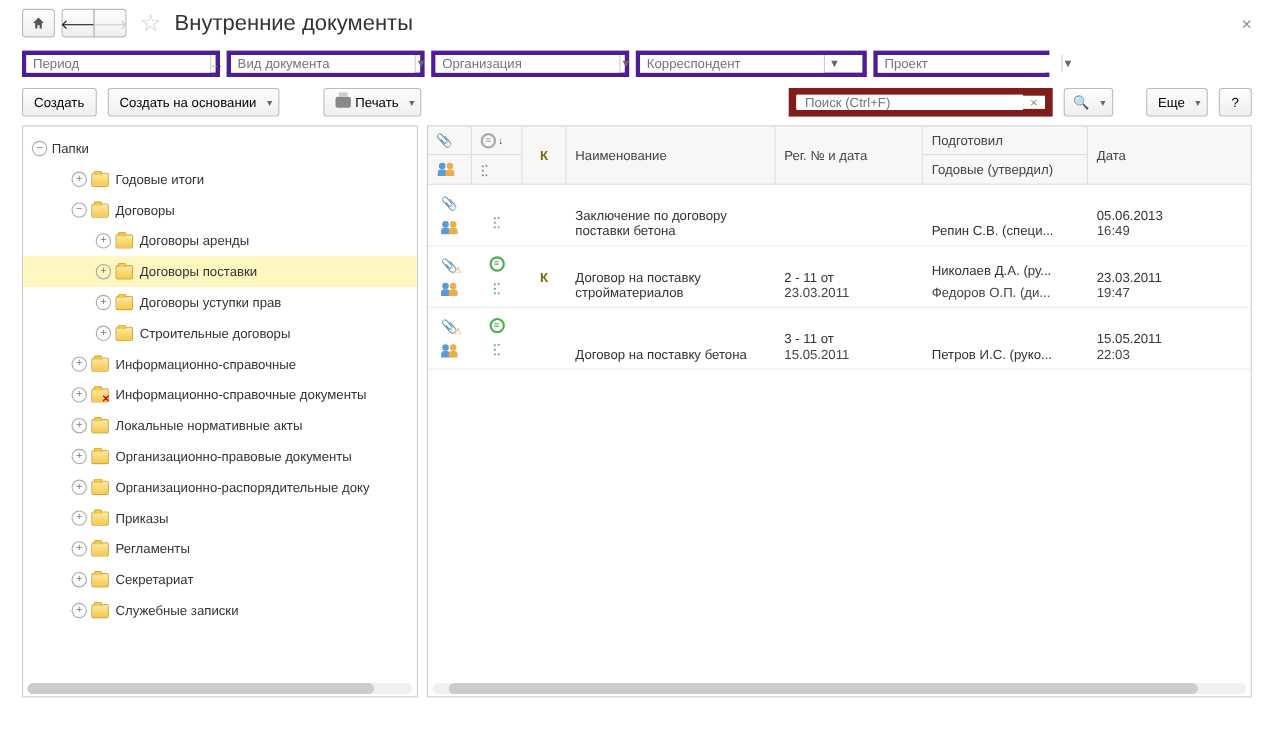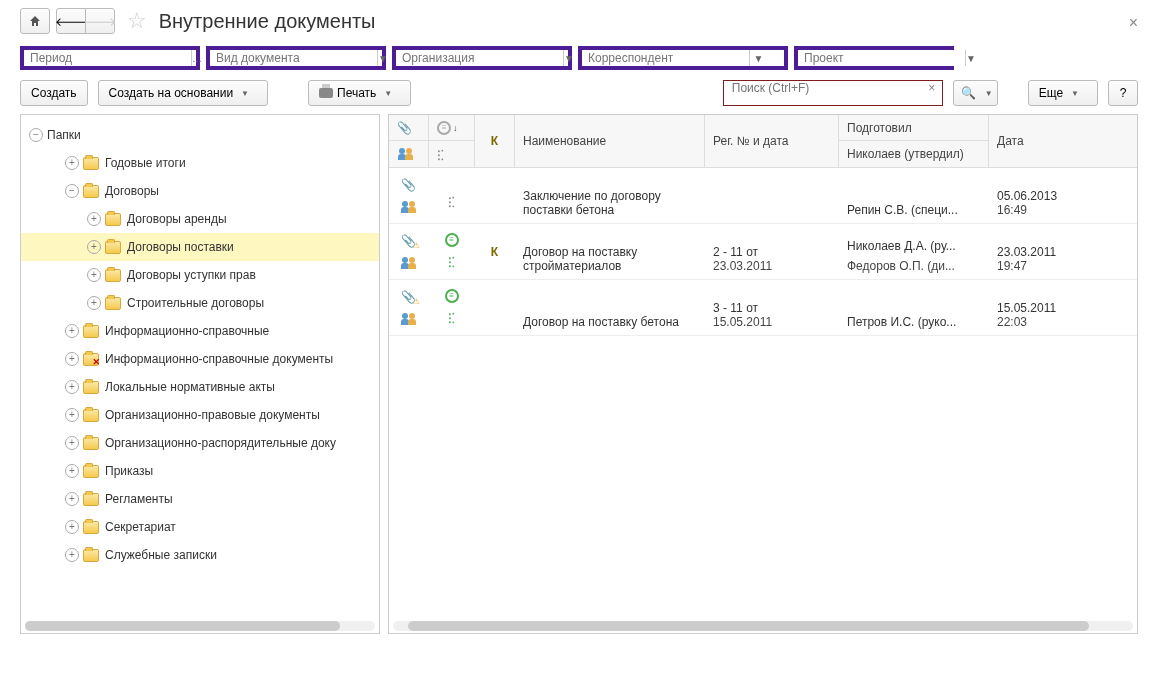--- a/index.html
+++ b/index.html
@@ -13,24 +13,24 @@
 .nav-group .btn:last-child { border-radius: 0 3px 3px 0; }
 .star { font-size: 22px; color: #ccc; margin: 0 6px; }
 .title { font-size: 20px; font-weight: normal; }
 .close-x { position: absolute; right: 20px; top: 14px; font-size: 16px; color: #888; cursor: pointer; }
 .filters { display: flex; gap: 6px; margin-bottom: 10px; }
 .filter { position: relative; display: flex; align-items: center; border: 4px solid #4c1d95; height: 24px; background: #fff; }
 .filter input { border: none; outline: none; font-size: 12px; padding: 0 6px; height: 100%; color: #999; }
 .filter .dd, .filter .el { width: 18px; border-left: 1px solid #ccc; display: flex; align-items: center; justify-content: center; font-size: 10px; color: #666; height: 100%; cursor: pointer; }
 .toolbar { display: flex; align-items: center; gap: 10px; margin-bottom: 8px; }
 .toolbar .spacer { flex: 1; }
-.search-box { display: flex; align-items: flex-start; border: 1px solid #7f1d1d; height: 26px; width: 220px; }
+.search-box { display: flex; align-items: center; border: 7px solid #7f1d1d; height: 26px; width: 240px; }
 .search-box input { border: none; outline: none; flex: 1; padding: 0 8px; font-size: 12px; }
 .search-box .clear, .search-box .sbtn { width: 20px; text-align: center; color: #888; cursor: pointer; }
-.dropbtn { padding-right: 18px; }
+.dropbtn { padding-right: 4px; }
 .dropbtn::after { content: "▼"; font-size: 8px; color: #666; margin-left: 8px; }
 .content { display: flex; gap: 8px; height: 520px; }
 .panel { border: 1px solid #ccc; background: #fff; overflow: auto; position: relative; }
 .tree-panel { width: 360px; padding: 6px 0; }
 .grid-panel { flex: 1; }
 .tree-row { display: flex; align-items: center; height: 28px; cursor: pointer; white-space: nowrap; padding-left: 8px; }
 .tree-row.selected { background: #fff7c0; }
 .expander { width: 14px; height: 14px; border: 1px solid #aaa; border-radius: 7px; display: flex; align-items: center; justify-content: center; font-size: 10px; color: #777; margin-right: 4px; flex-shrink: 0; line-height: 1; }
 .folder { width: 16px; height: 13px; background: linear-gradient(#fce9a6,#f5c94c); border: 1px solid #d6a93e; border-radius: 2px; margin-right: 6px; flex-shrink: 0; position: relative; }
 .folder::before { content: ""; position: absolute; top: -3px; left: 1px; width: 6px; height: 3px; background: #f5c94c; border: 1px solid #d6a93e; border-bottom: none; border-radius: 2px 2px 0 0; }
@@ -267,21 +267,21 @@
             </div>
         </div>
         <div class="gh-col c3">
           <div class="gh-cell" style="height:52px">Наименование</div>
         </div>
         <div class="gh-col c4">
           <div class="gh-cell" style="height:52px">Рег. № и дата</div>
         </div>
         <div class="gh-col c5">
           <div class="gh-cell">Подготовил</div>
-          <div class="gh-cell">Николаев (утвердил)</div>
+          <div class="gh-cell">Годовые (утвердил)</div>
         </div>
         <div class="gh-col c6" style="border-right:none">
           <div class="gh-cell" style="height:52px">Дата</div>
         </div>
       </div>
       <div class="grid-body" id="grid-body">
           <div class="grid-row">
             <div class="g-cell icon-cell c0">
               <span class="clip">📎</span>
               <span class="people">

